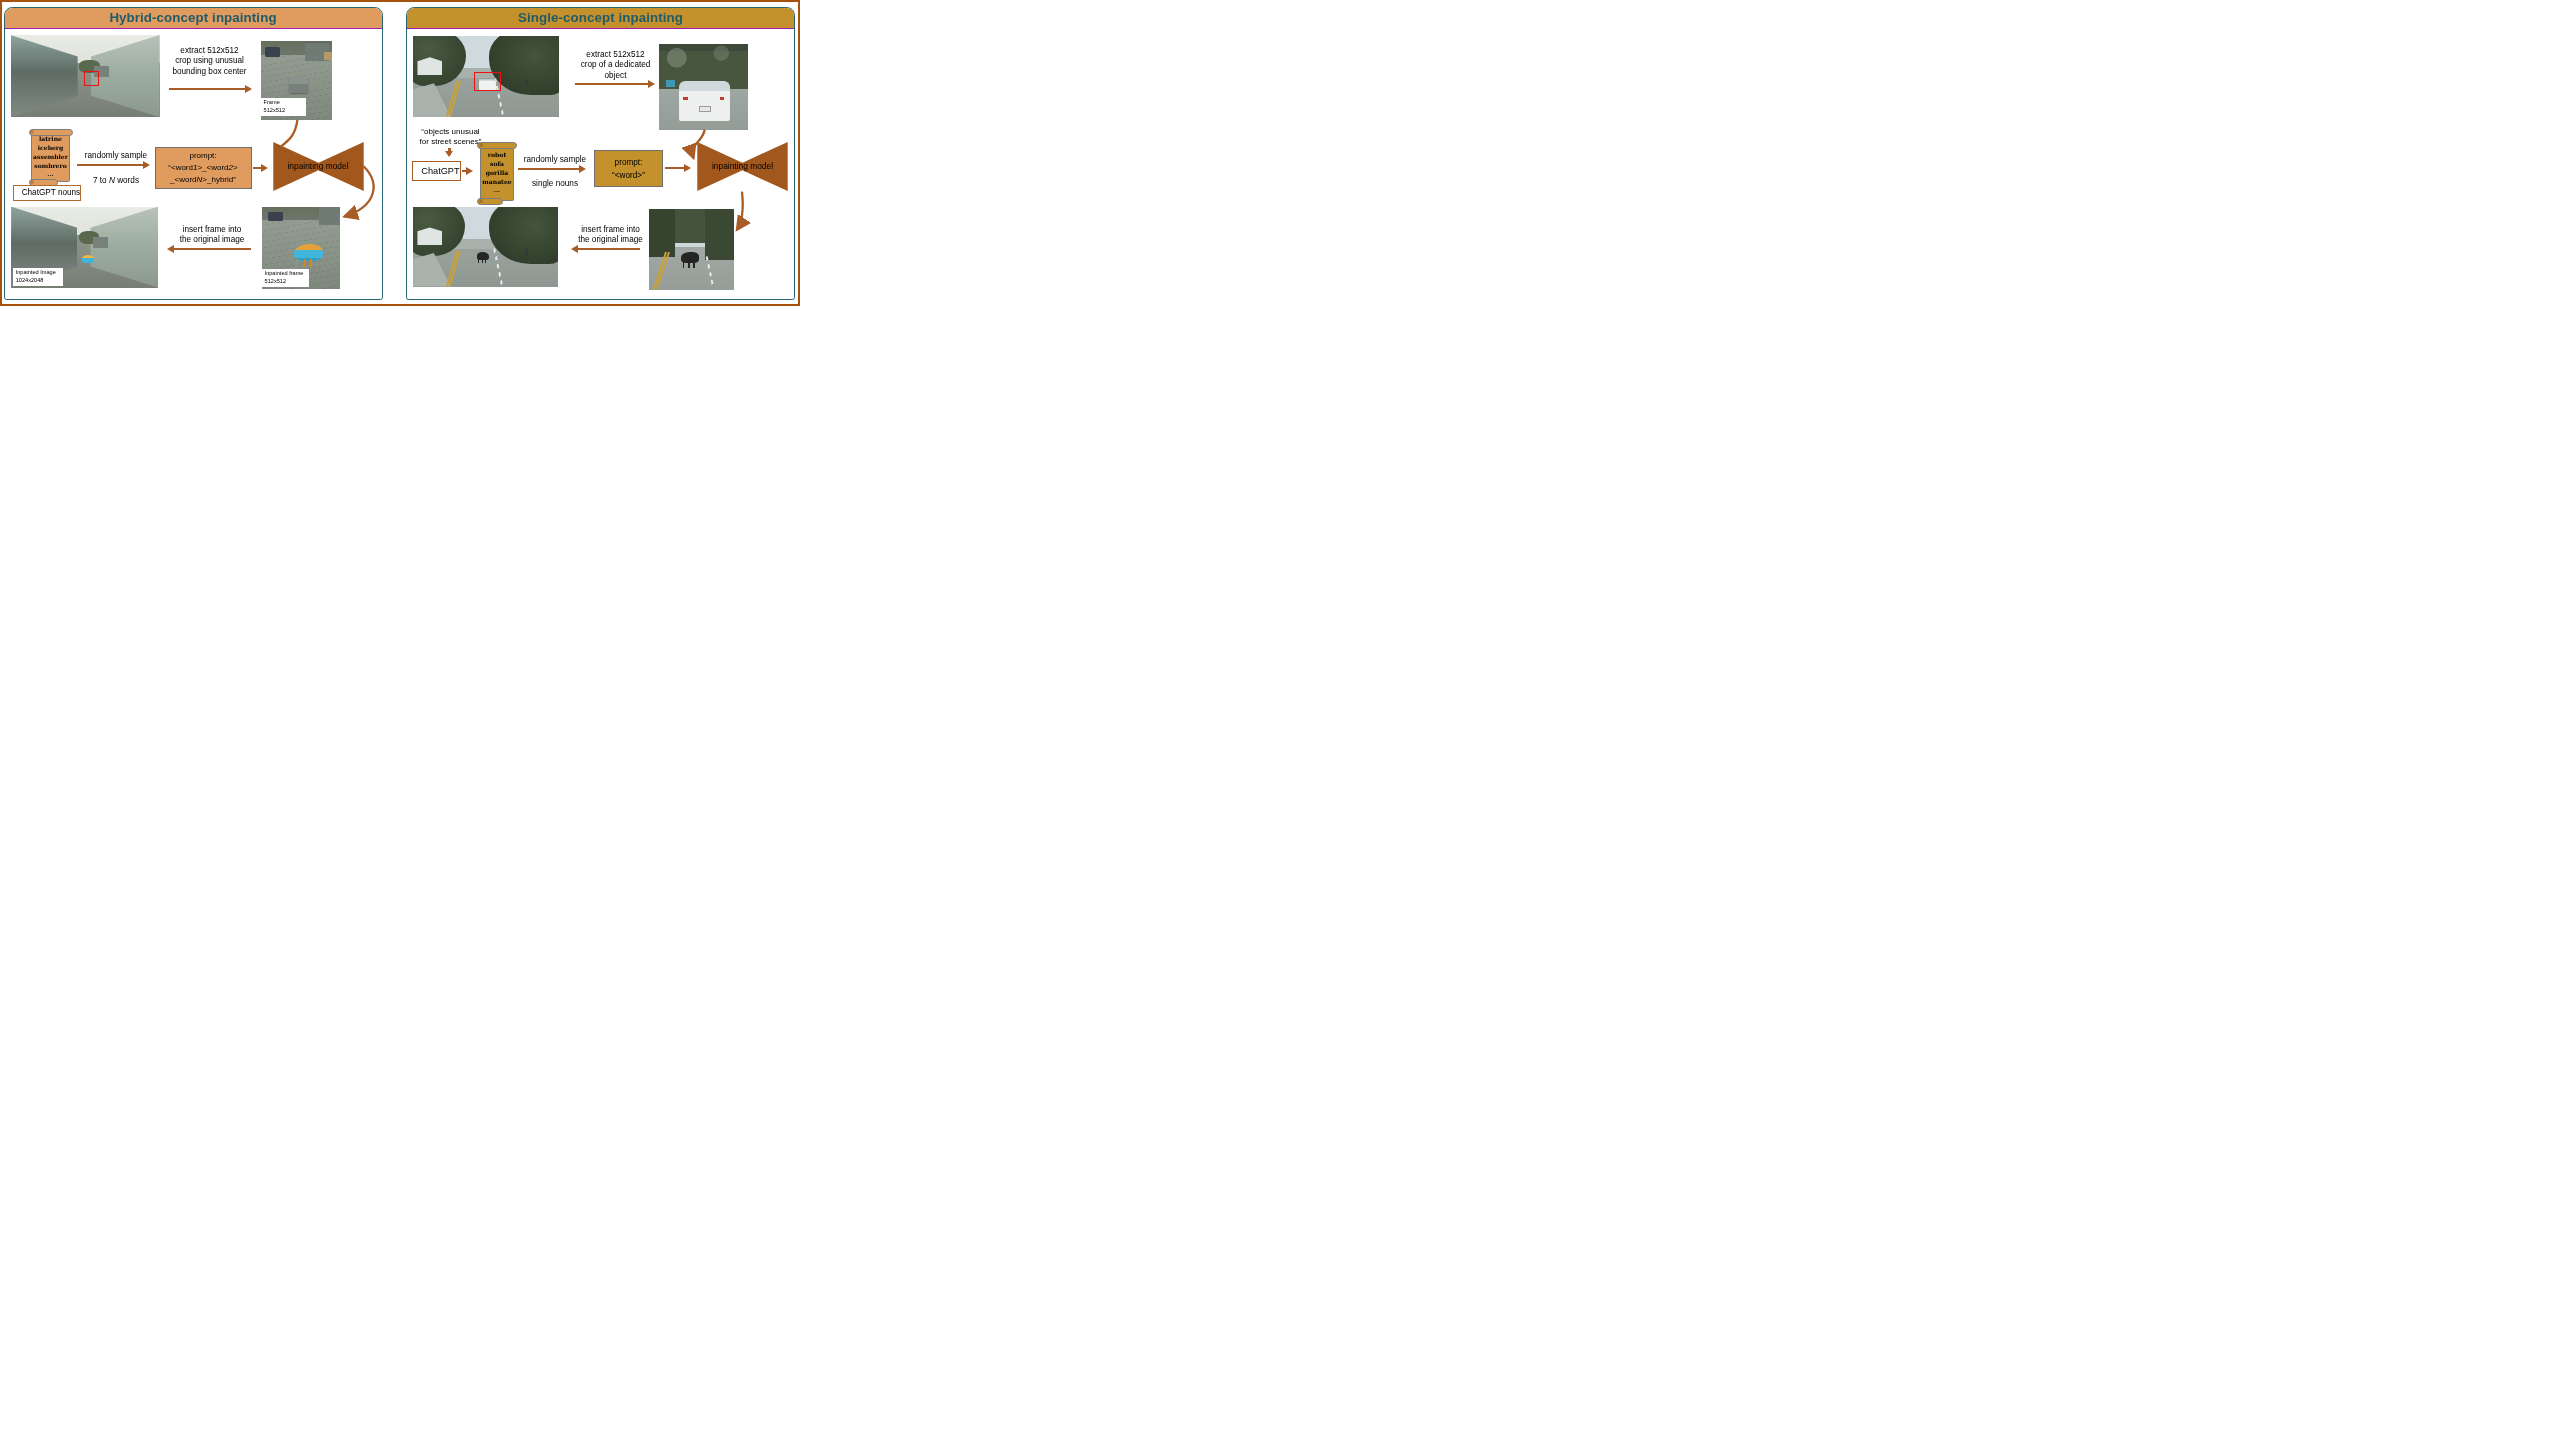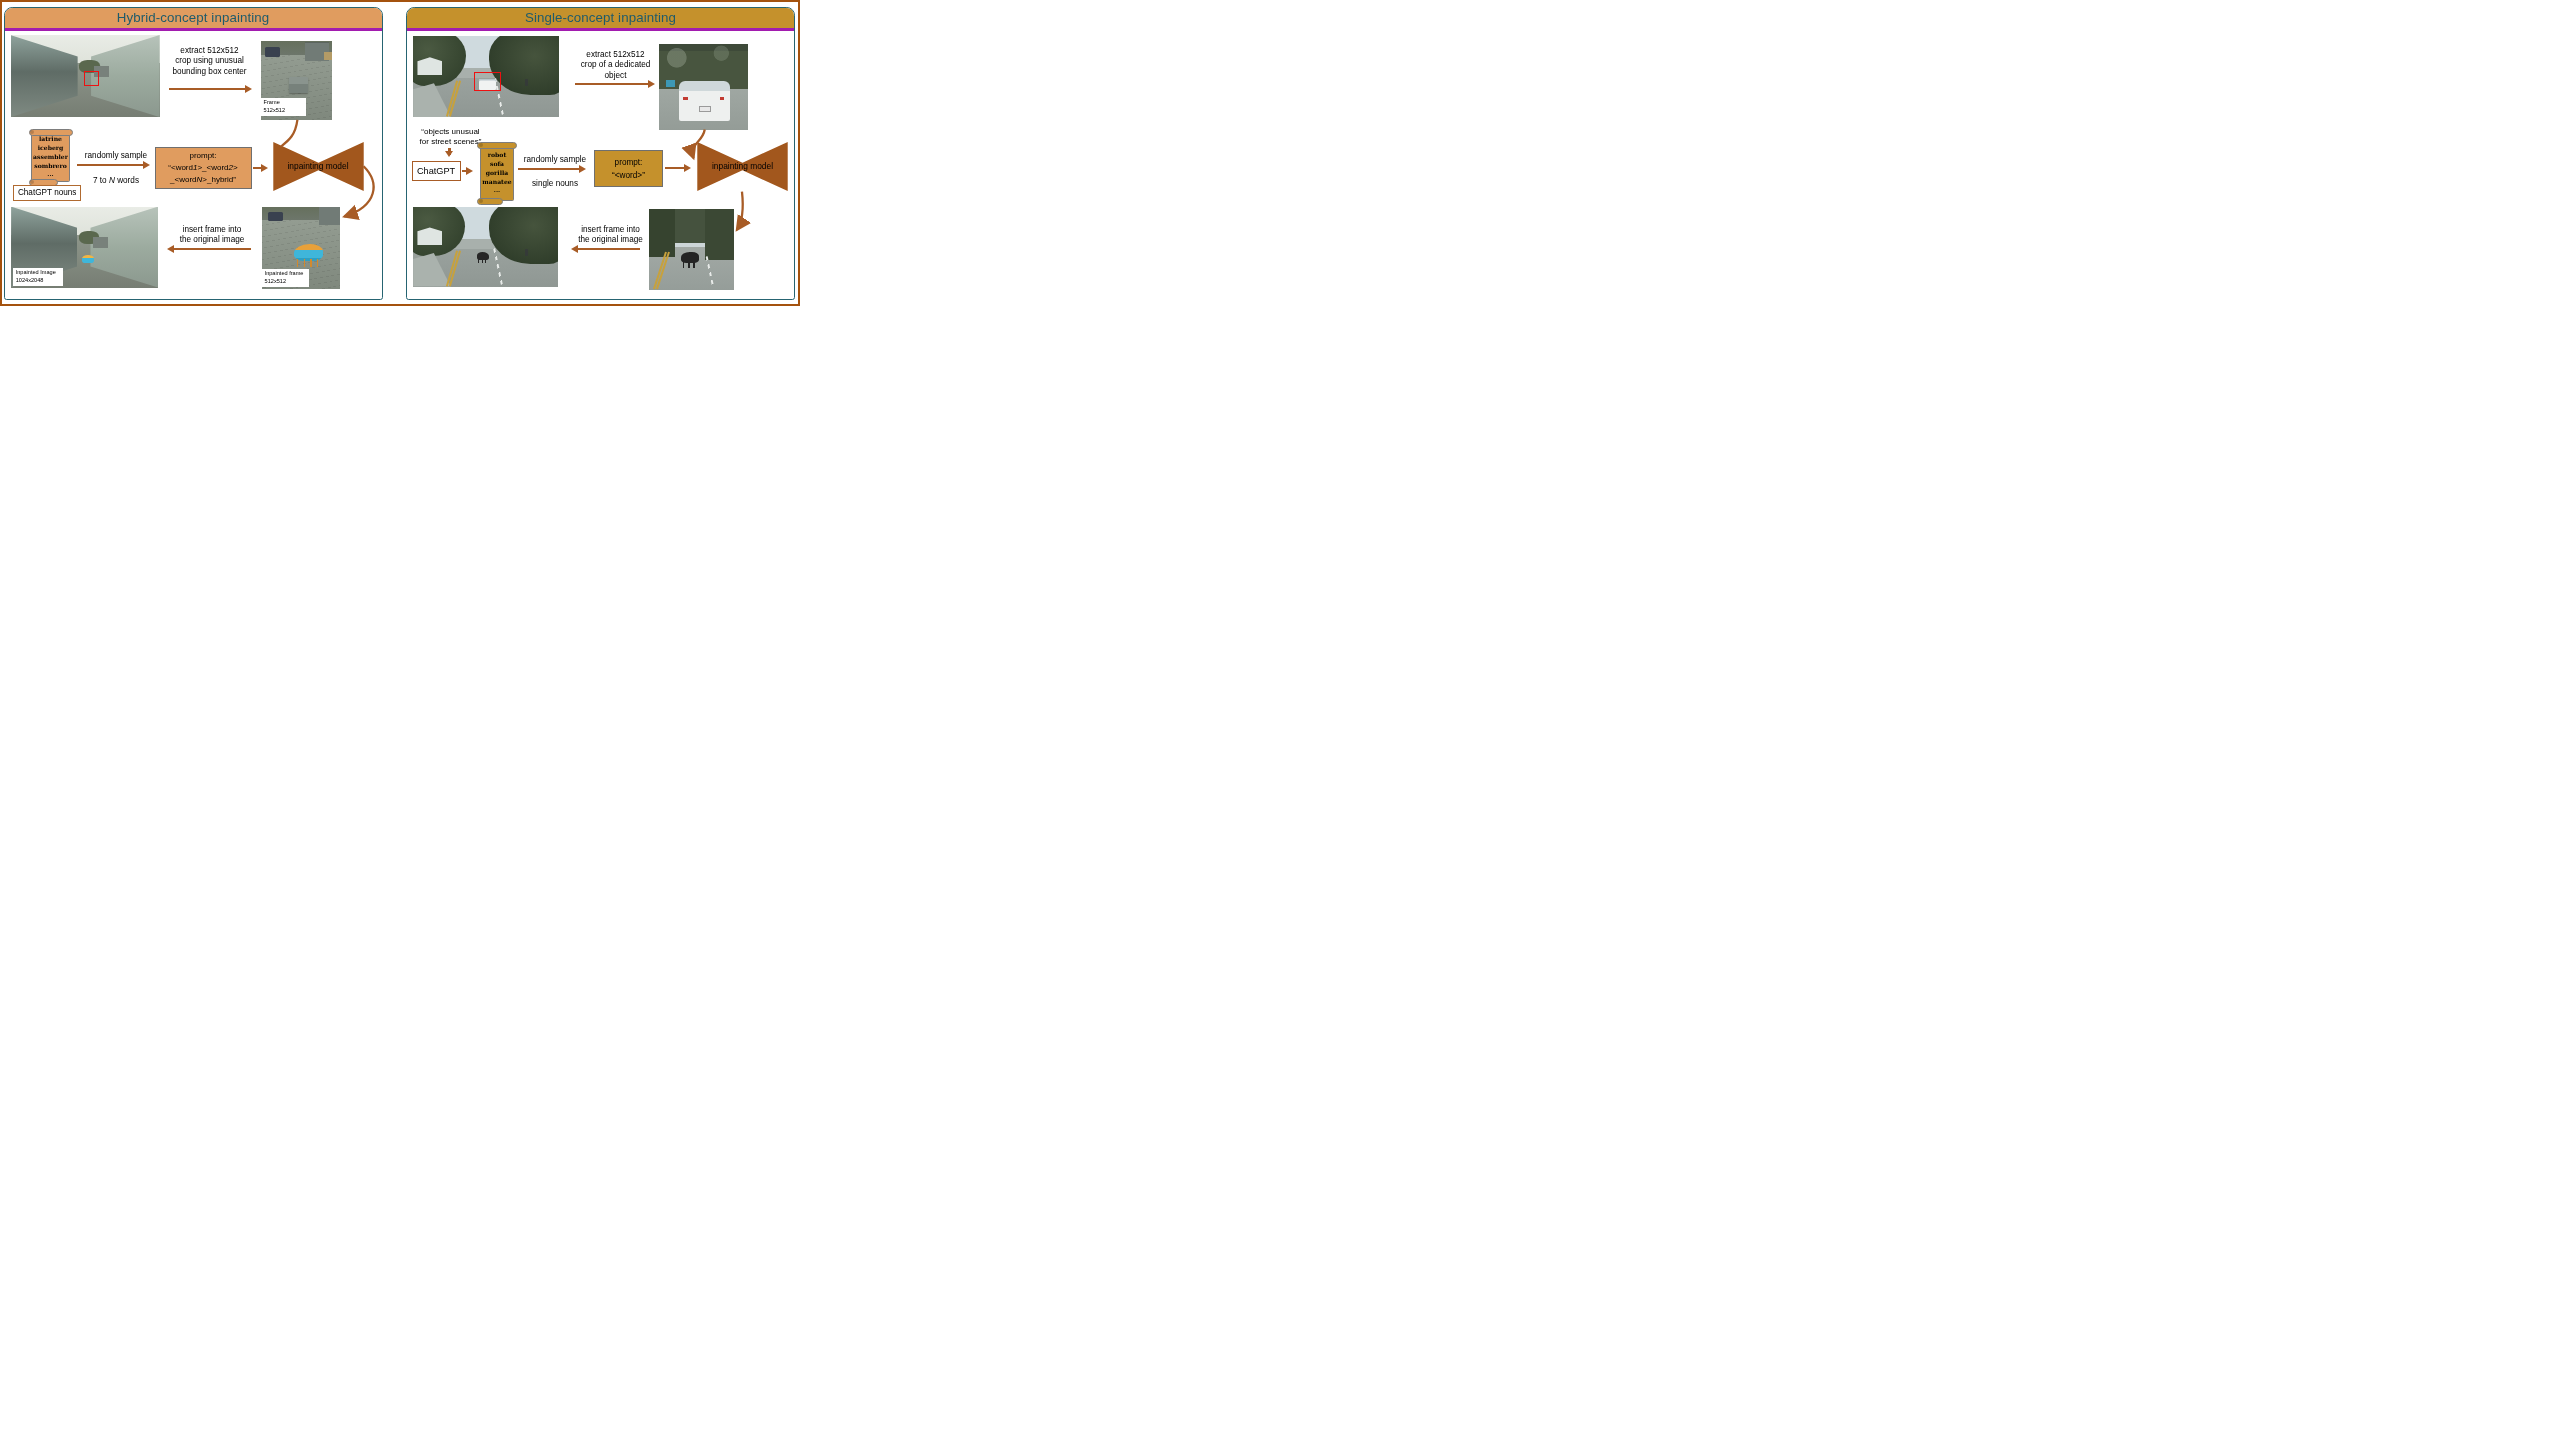--- a/index.html
+++ b/index.html
@@ -2,41 +2,41 @@
 <html style="font-size:8.2px"><head>
 <meta charset="utf-8">
 <style>
   html,body{margin:0;padding:0;background:#fff;}
   .canvas{position:relative;width:800px;height:306px;background:#fff;box-sizing:border-box;
           border:2.6px solid #A4520E;font-family:"Liberation Sans",sans-serif;color:#000;}
   .panel{position:absolute;background:#fff;border:1px solid #266472;border-radius:8.2px 8.2px 2.6px 2.6px;
          overflow:hidden;box-sizing:border-box;}
   .panel-l{left:1.5px;top:4.6px;width:379px;height:293px;}
   .panel-r{left:404px;top:4.6px;width:389px;height:293px;}
-  .phead{position:absolute;left:0;right:0;top:0;height:20.4px;border-bottom:3px solid #a21caf;
-         display:flex;align-items:center;justify-content:center;}
+  .phead{position:absolute;left:0;right:0;top:0;height:20.4px;border-bottom:1px solid #a21caf;
+         display:flex;align-items:center;justify-content:center;font-weight:bold;}
   .panel-l .phead{background:#E09C5F;}
   .panel-r .phead{background:#C5912C;}
   .ptitle{font-size:13.3px;color:#1E5B6B;letter-spacing:0.1px;}
   .txt{position:absolute;text-align:center;font-size:8.2px;line-height:1.32;}
   .txt.sm{font-size:8px;}
   .ph{position:absolute;overflow:hidden;background:#98a194;}
   .ly{position:absolute;}
   .bbox{position:absolute;border:1.5px solid #ee1111;}
   .plabel{position:absolute;background:#fff;color:#000;font-size:5.6px;line-height:1.35;
           padding:1.5px 3.1px 2px 3.1px;text-align:left;}
   
   .arr{position:absolute;background:#A85C26;}
   .arr.h{height:2.6px;}
   .arr.h.r::after{content:'';position:absolute;right:-6.6px;top:-3.1px;border:4.3px solid transparent;border-left:7.1px solid #A85C26;}
   .arr.h.l::before{content:'';position:absolute;left:-6.6px;top:-3.1px;border:4.3px solid transparent;border-right:7.1px solid #A85C26;}
   .arr.v{width:2.6px;}
   .arr.v::after{content:'';position:absolute;bottom:-6.1px;left:-3.1px;border:4.3px solid transparent;border-top:6.6px solid #A85C26;}
   
-  .obox{position:absolute;box-sizing:border-box;background:#fff;display:flex;align-items:center;justify-content:center;text-align:center;}
+  .obox{position:absolute;box-sizing:border-box;background:#fff;display:flex;align-items:center;justify-content:flex-end;text-align:center;}
   .wordnet{border:1px solid #B06A30;font-size:8.2px;}
   .chatgpt{border:1px solid #A85C26;font-size:9.2px;}
   .prompt{position:absolute;box-sizing:border-box;border:1px solid #6F6F6F;text-align:center;}
   .prompt-l{background:#E09C5F;font-size:8px;line-height:1.5;padding-top:2.6px;}
   .prompt-r{background:#C5912C;font-size:8.2px;line-height:1.6;padding-top:5.1px;}
   
   .scroll{position:absolute;}
   .scroll .sbody{position:absolute;left:2.6px;right:2.6px;top:4.1px;bottom:4.1px;border:1px solid #7d7d7d;border-radius:1.5px;
                  display:flex;flex-direction:column;justify-content:center;align-items:center;
                  font-family:"DejaVu Serif",serif;font-weight:bold;font-size:6.1px;line-height:1.45;}

